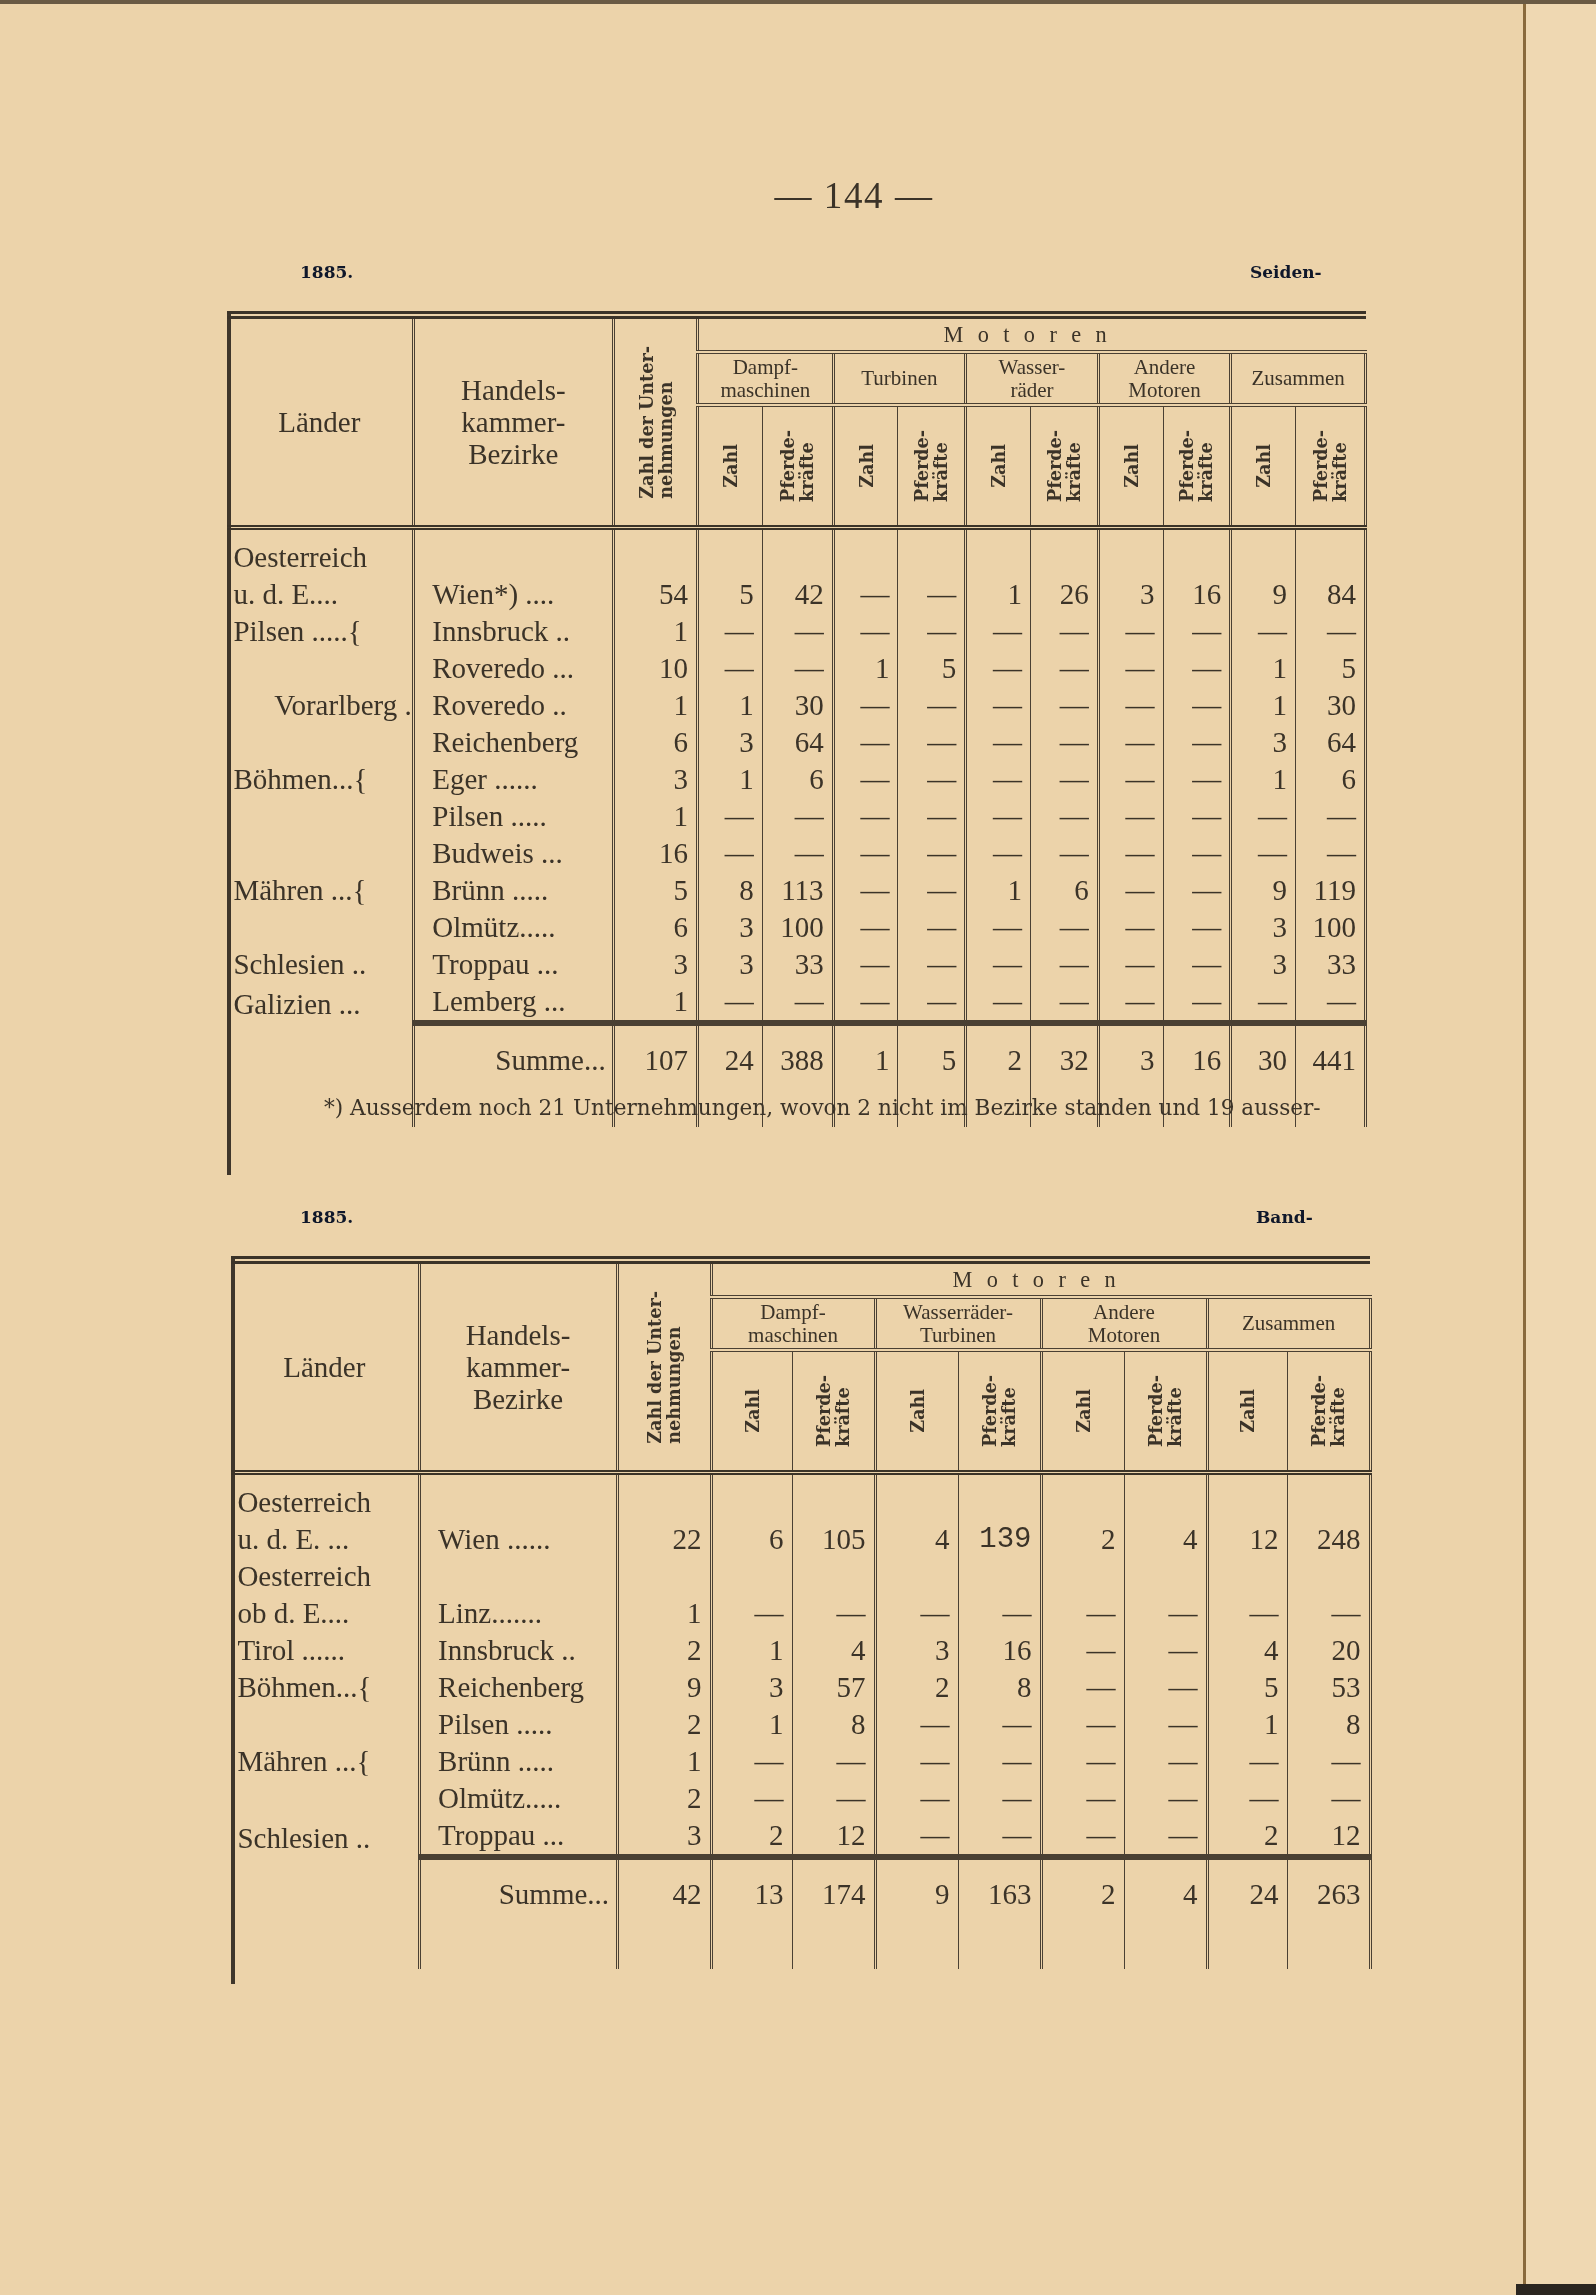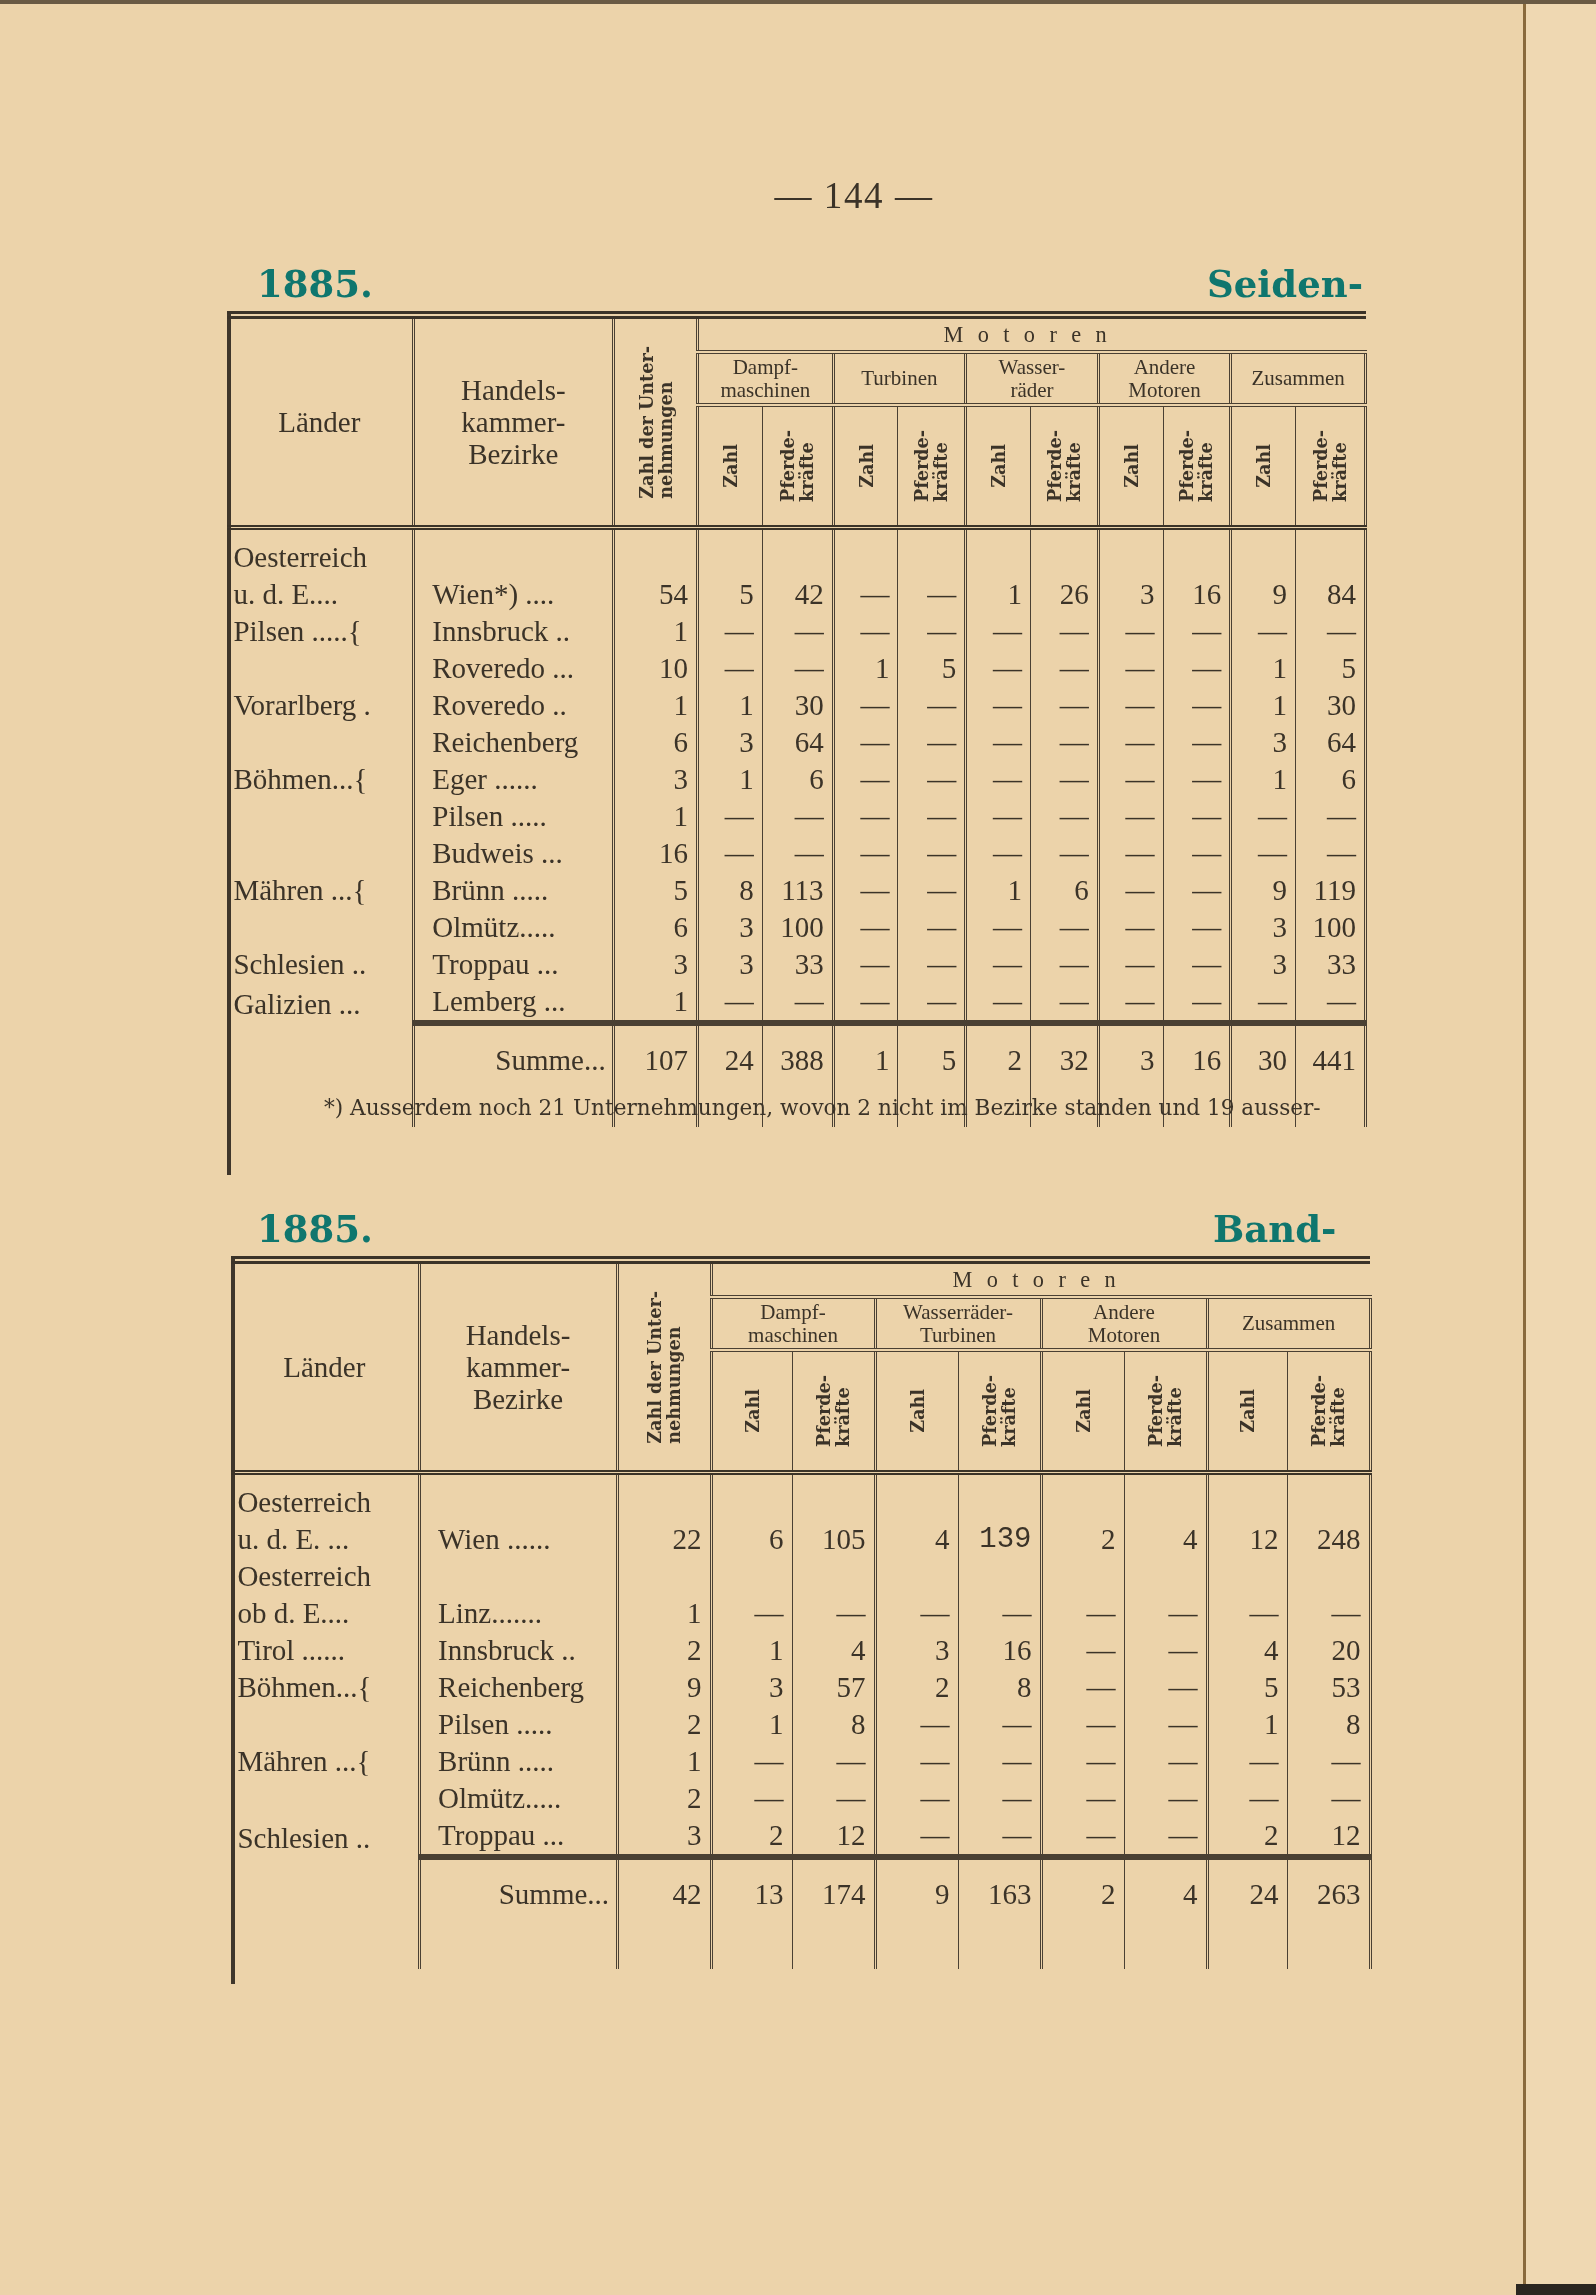--- a/index.html
+++ b/index.html
@@ -7,21 +7,21 @@
     width: 1596px; height: 2295px; position: relative; overflow: hidden;
     background: #ecd3aa;
     font-family: "Liberation Serif", "DejaVu Serif", serif;
     color: #3b3328;
   }
   .topedge { position: absolute; left: 0; top: 0; width: 1596px; height: 4px; background: #6a5a44; }
   .bottomedge { position: absolute; left: 1516px; top: 2284px; width: 80px; height: 11.2px; background: #2b2620; }
   .gutter { position: absolute; left: 1523px; top: 4px; width: 3.2px; height: 2283px; background: #8a6a3c; }
   .nextpage { position: absolute; left: 1526px; top: 4px; width: 70px; height: 2283px; background: #efd8b2; }
   .page-number { position: absolute; top: 174px; left: 0; width: 1708px; text-align: center; font-size: 37px; letter-spacing: 1.6px; }
-  .hdr-year, .hdr-title { position: absolute; font-family: "DejaVu Serif", serif; font-weight: bold; font-size: 37px; color: #0f766e; }
+  .hdr-year, .hdr-title { position: absolute; font-family: "DejaVu Serif", serif; font-weight: bold; font-size: 17px; color: #0f172a; margin-left: 43px; }
   .left-rule { position: absolute; width: 4px; background: #3f362b; }
 
   table.stat {
     position: absolute; border-collapse: collapse; table-layout: fixed;
     border-top: 8px double #3b3328;
   }
   table.stat td, table.stat th { padding: 0; font-weight: normal; }
   .vr { border-right: 3.2px double #4a4033; }
   .vs { border-right: 1.2px solid #4a4033; }
   .hd-main { text-align: center; font-size: 29px; line-height: 32px; }
@@ -197,21 +197,21 @@
         <td class="num vs" style="vertical-align: bottom;">1</td>
         <td class="num vr" style="vertical-align: bottom;">5</td>
         <td class="num vs" style="vertical-align: bottom;">—</td>
         <td class="num vr" style="vertical-align: bottom;">—</td>
         <td class="num vs" style="vertical-align: bottom;">—</td>
         <td class="num vr" style="vertical-align: bottom;">—</td>
         <td class="num vs" style="vertical-align: bottom;">1</td>
         <td class="num vr" style="vertical-align: bottom;">5</td>
       </tr>
       <tr class="row">
-        <td class="vr land" style="vertical-align: bottom;">
+        <td class="vr land" style="vertical-align: bottom; text-align: right;">
           <div>Vorarlberg .</div>
         </td>
         <td class="vr bez" style="vertical-align: bottom;">Roveredo ..</td>
         <td class="num vr" style="vertical-align: bottom;">1</td>
         <td class="num vs" style="vertical-align: bottom;">1</td>
         <td class="num vr" style="vertical-align: bottom;">30</td>
         <td class="num vs" style="vertical-align: bottom;">—</td>
         <td class="num vr" style="vertical-align: bottom;">—</td>
         <td class="num vs" style="vertical-align: bottom;">—</td>
         <td class="num vr" style="vertical-align: bottom;">—</td>

